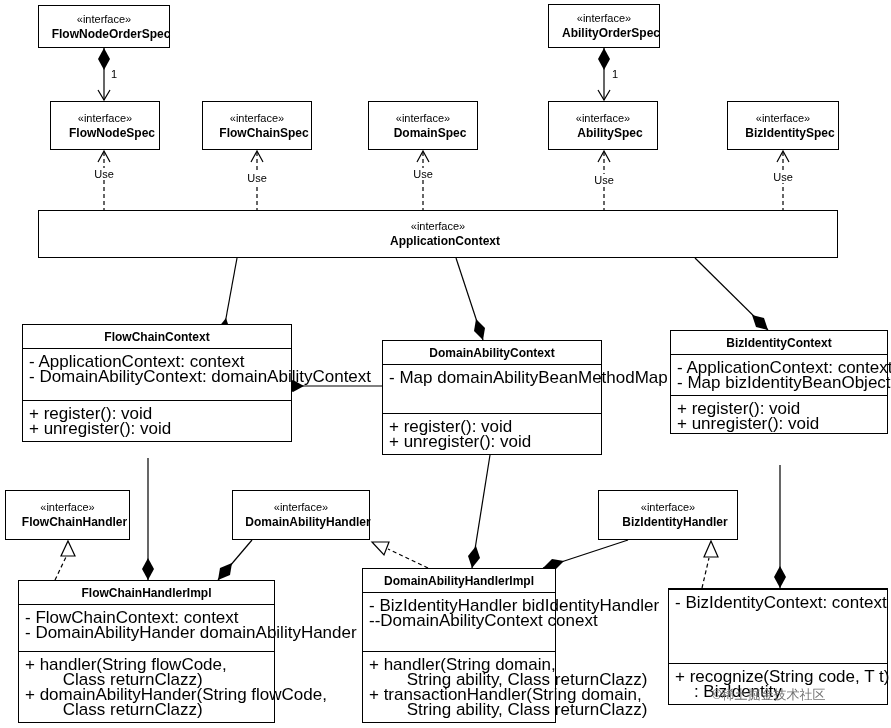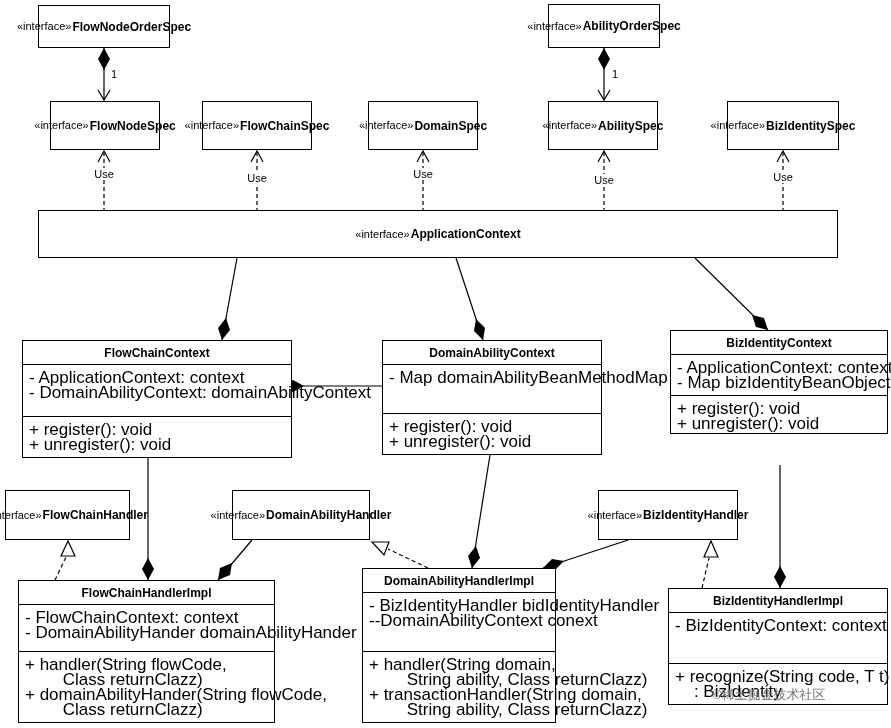--- a/index.html
+++ b/index.html
@@ -1,23 +1,23 @@
 <!DOCTYPE html>
 <html><head>
 <meta charset="utf-8">
 <style>
   * { margin:0; padding:0; box-sizing:border-box; }
   html,body { background:#fff; }
   body { font-family:"Liberation Sans", sans-serif; color:#000; }
   .diagram { position:relative; width:891px; height:728px; background:#fff; overflow:hidden; }
   .connectors { position:absolute; left:0; top:0; width:891px; height:728px; }
   .box { position:absolute; background:#fff; border:1.2px solid #000; }
-  .iface { display:flex; align-items:center; justify-content:center; gap:1px; }
+  .iface { display:flex; flex-direction:column; align-items:center; justify-content:center; gap:1px; }
   .stereo { font-size:11px; line-height:13px; }
-  .bname { font-size:12px; font-weight:bold; line-height:14px; text-align:center; }
+  .bname { font-size:12px; font-weight:bold; line-height:14px; text-align:center;padding-left:14px; }
   .cls { display:flex; flex-direction:column; }
   .cls .title { font-size:12px; font-weight:bold; text-align:center; padding:5px 2px 4px; }
   .sec { border-top:1.2px solid #000; padding:5px 6px; font-size:17px; }
   .sec.grow { flex:1; }
   .sec .line { line-height:15px; white-space:pre; }
   .lbl { position:absolute; font-size:11px; line-height:12px; background:#fff; padding:0 2px; }
   .lbl.center { transform:translateX(-50%); }
   .watermark { position:absolute; left:712px; top:686px; font-size:13px; color:#737373; }
 </style>
 </head>
@@ -111,21 +111,21 @@
   <div class="box iface" style="left:727px;top:101px;width:112px;height:49px">
     <div class="stereo">«interface»</div>
     <div class="bname">BizIdentitySpec</div>
   </div>
 
   <div class="box iface" style="left:38px;top:210px;width:800px;height:48px">
     <div class="stereo">«interface»</div>
     <div class="bname">ApplicationContext</div>
   </div>
 
-  <div class="box cls" style="left:22px;top:340px;width:270px;height:118px">
+  <div class="box cls" style="left:22px;top:324px;width:270px;height:118px">
     <div class="title">FlowChainContext</div>
     <div class="sec grow">
       <div class="line">- ApplicationContext: context</div>
       <div class="line">- DomainAbilityContext: domainAbilityContext</div>
     </div>
     <div class="sec">
       <div class="line">+ register(): void</div>
       <div class="line">+ unregister(): void</div>
     </div>
   </div>
@@ -188,21 +188,20 @@
     </div>
     <div class="sec">
       <div class="line">+ handler(String domain,</div>
       <div class="line">        String ability, Class returnClazz)</div>
       <div class="line">+ transactionHandler(String domain,</div>
       <div class="line">        String ability, Class returnClazz)</div>
     </div>
   </div>
 
   <div class="box cls" style="left:668px;top:588px;width:220px;height:117px">
-    <div class="title">BizIdentityHandlerImpl</div>
     <div class="sec grow">
       <div class="line">- BizIdentityContext: context</div>
     </div>
     <div class="sec">
       <div class="line">+ recognize(String code, T t)</div>
       <div class="line">    : BizIdentity</div>
     </div>
   </div>
 
   <div class="lbl" style="left:109px;top:68px">1</div>

